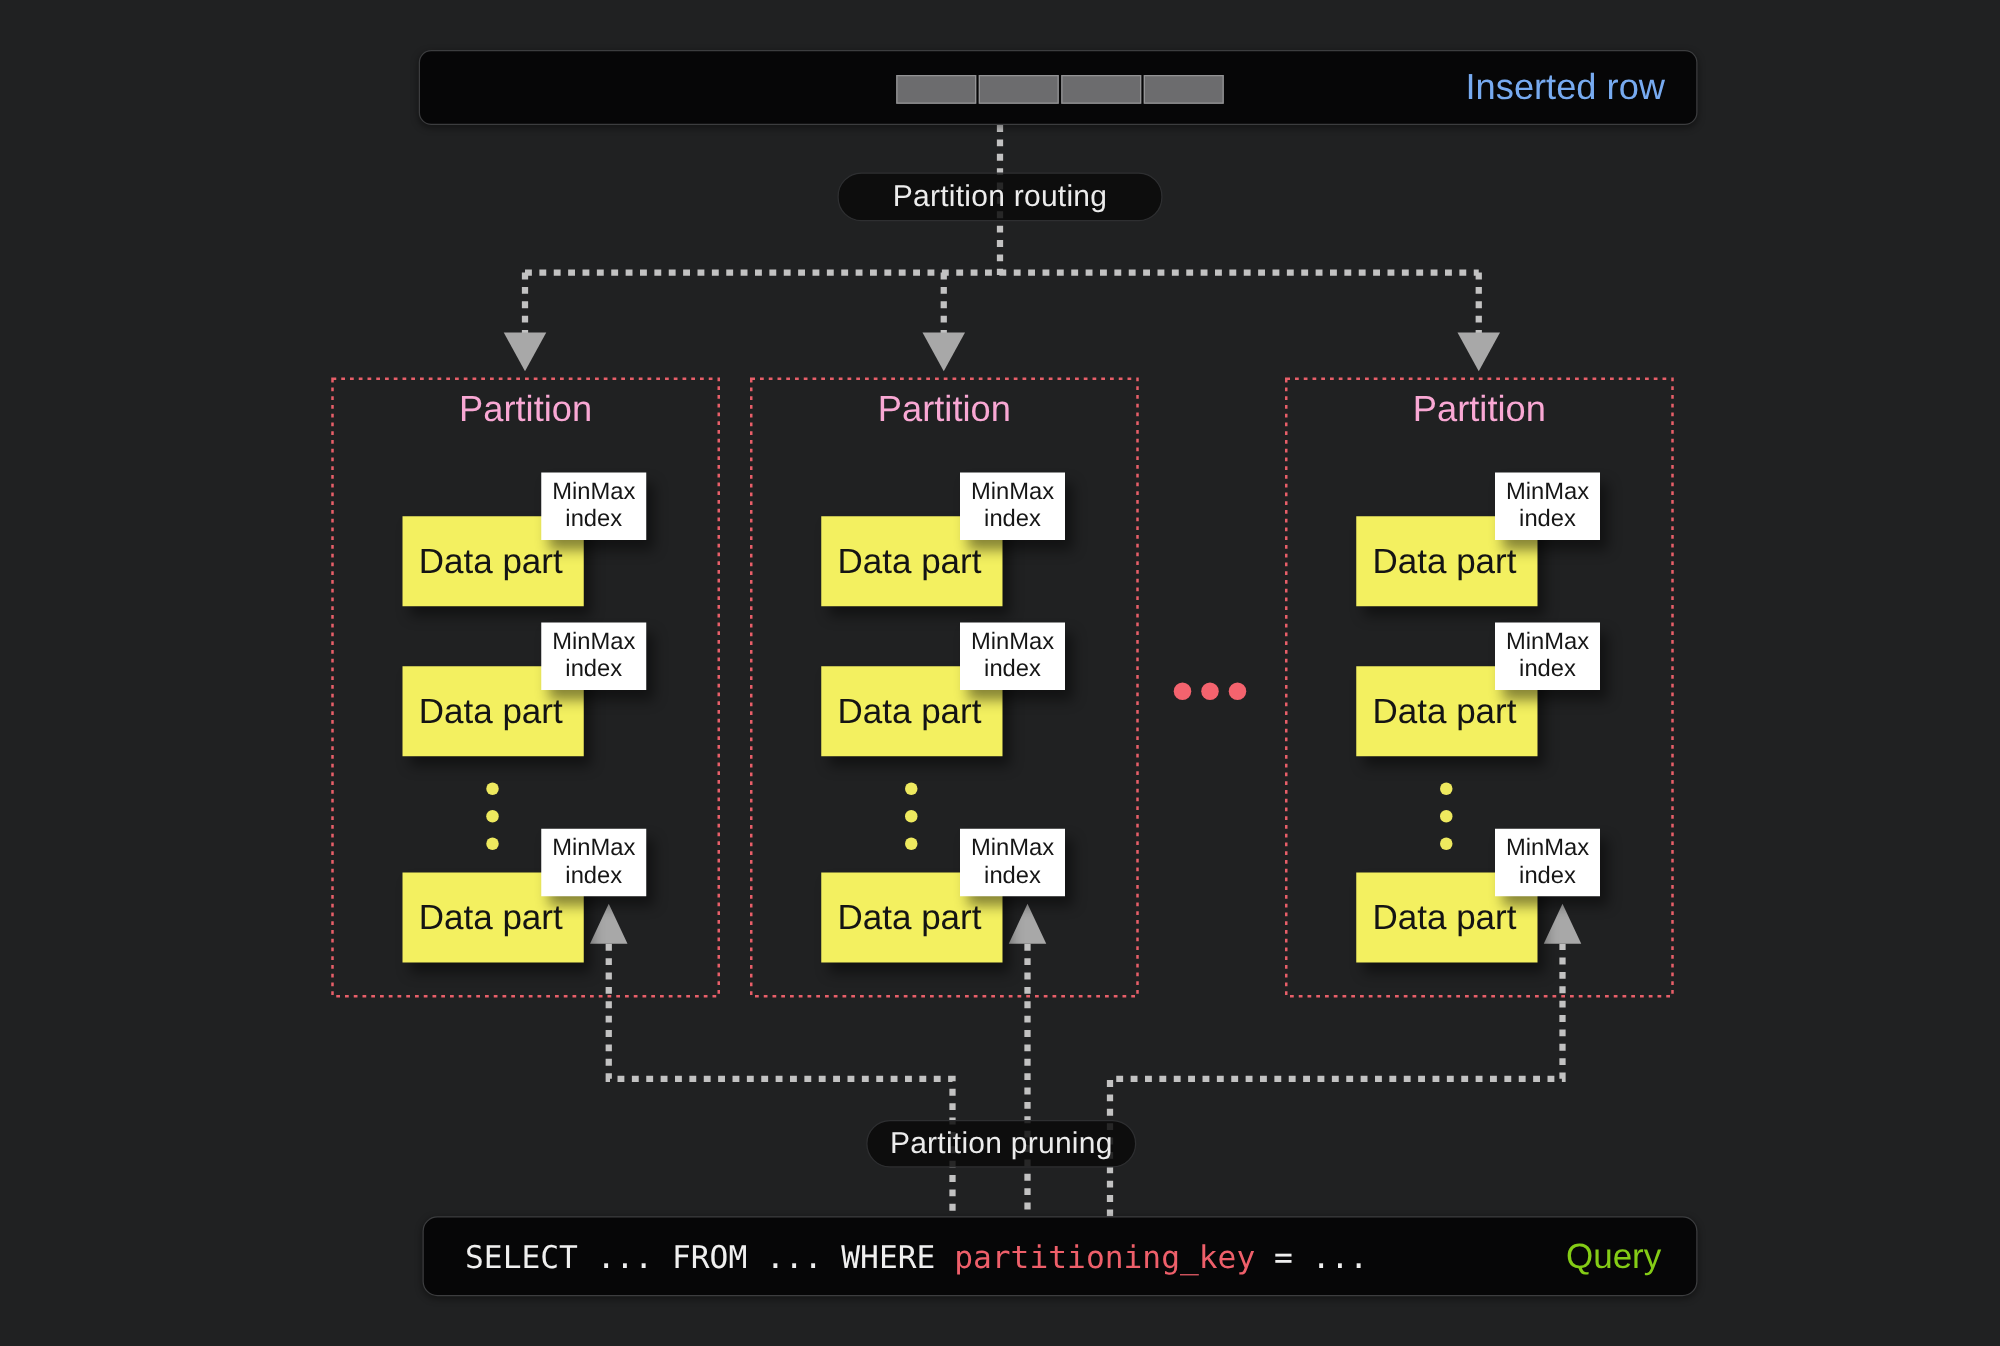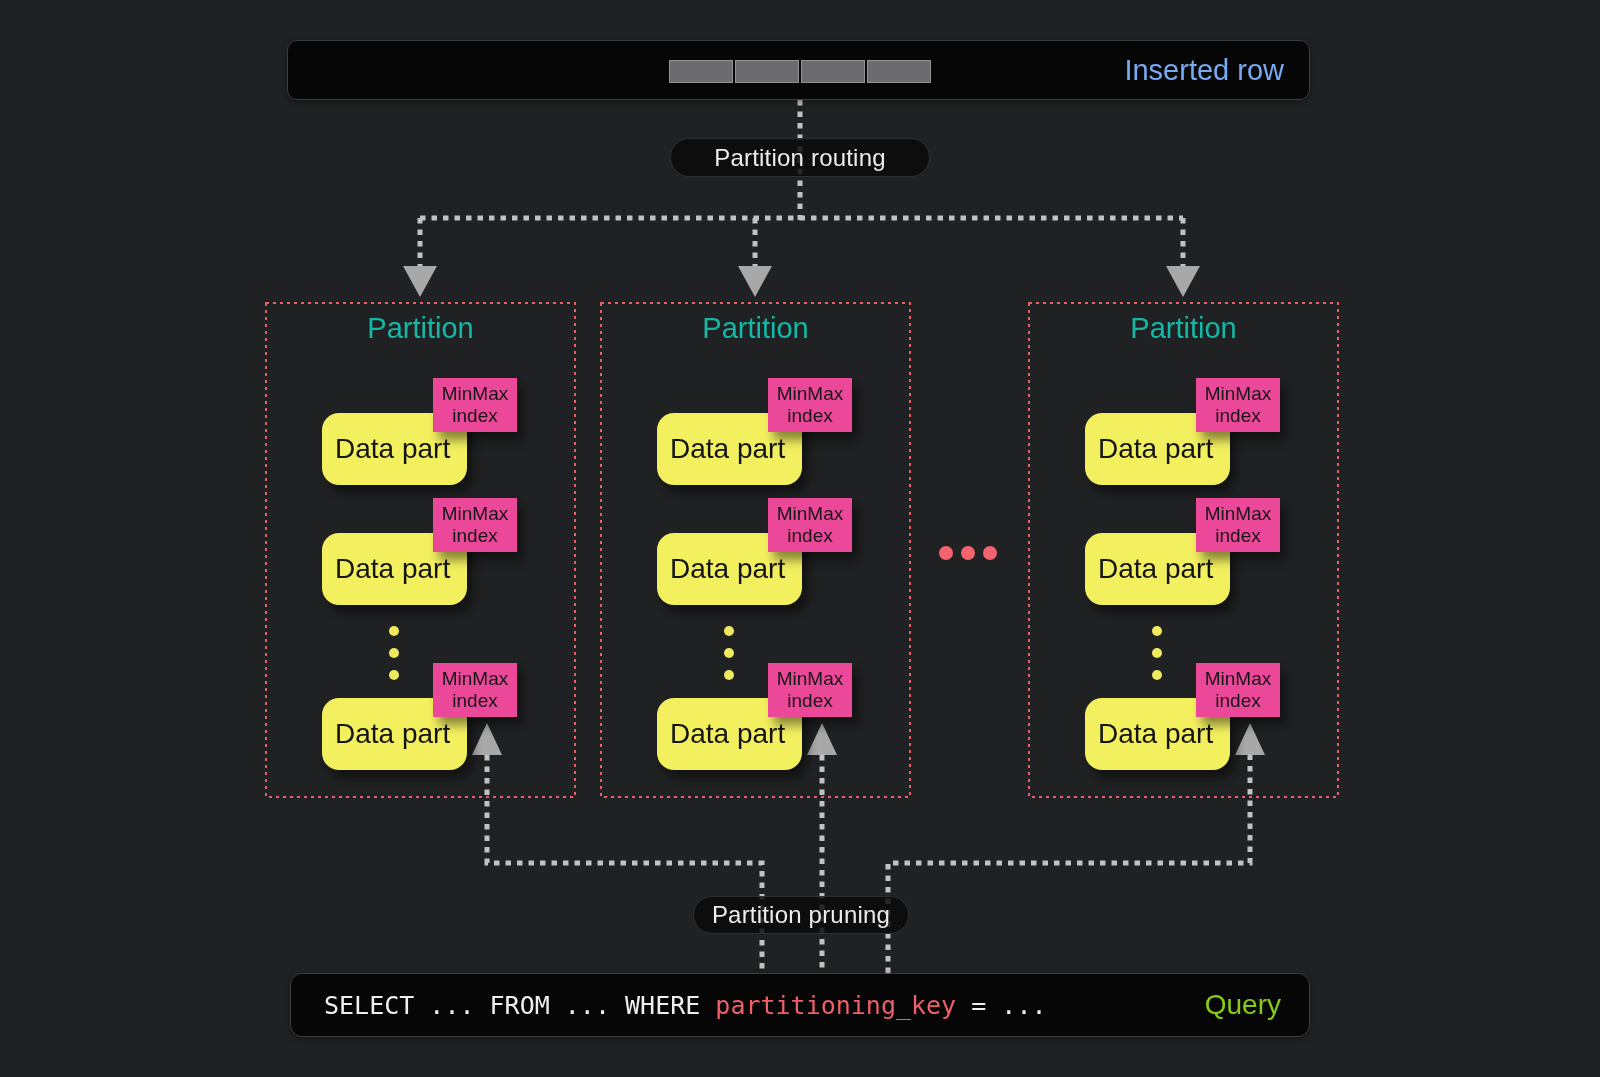--- a/index.html
+++ b/index.html
@@ -8,20 +8,21 @@
     background:#202122;
     font-family:"Liberation Sans",sans-serif;
   }
   
   #overlay{position:absolute;left:0;top:0;z-index:1;}
   
   .darkbox{
     position:absolute;background:#060607;border:1.5px solid #3c3d3f;
     border-radius:11px;box-sizing:border-box;z-index:2;
     box-shadow:0 2px 6px rgba(0,0,0,.4);
+    margin-left:48px;
   }
   .pill{
     position:absolute;background:rgba(9,9,10,.84);border:1px solid #2e2f31;
     border-radius:19px;box-sizing:border-box;z-index:2;
     display:flex;align-items:center;justify-content:center;
     color:#ececec;font-size:24px;letter-spacing:.2px;
   }
   
   #inserted-row-box{left:287px;top:40px;width:1023px;height:60px;}
   #row-cells{
@@ -37,32 +38,32 @@
     display:flex;align-items:center;
     color:#77aaf0;font-size:29px;
   }
   
   #routing-label{left:670px;top:138px;width:260px;height:39px;}
   #pruning-label{left:693px;top:896px;width:216px;height:38px;}
   
   .partition{position:absolute;top:303px;width:309px;height:495px;z-index:2;}
   .p-title{
     position:absolute;left:0;top:9px;width:100%;text-align:center;
-    color:#14b8a6;font-size:29px;
+    color:#f9a8d4;font-size:29px;
   }
   .part-group{position:absolute;left:56px;width:195px;height:107px;}
   .datapart{
     position:absolute;left:0;top:35px;width:145px;height:72px;
     background:#f3f060;color:#141414;font-size:28px;
     display:flex;align-items:center;padding-left:13px;box-sizing:border-box;
-    box-shadow:6px 8px 10px rgba(0,0,0,.45);z-index:1;border-radius:17px;
+    box-shadow:6px 8px 10px rgba(0,0,0,.45);z-index:1;
   }
   .minmax{
     position:absolute;left:111px;top:0;width:84px;height:54px;
-    background:#ec4899;color:#161616;font-size:19px;line-height:22px;
+    background:#ffffff;color:#161616;font-size:19px;line-height:22px;
     display:flex;align-items:center;justify-content:center;text-align:center;
     box-shadow:6px 8px 10px rgba(0,0,0,.45);z-index:2;
   }
   .g1{top:75px;} .g2{top:195px;} .g3{top:360px;}
   .vdot{
     position:absolute;left:123px;width:10px;height:10px;border-radius:50%;
     background:#eee95f;
   }
   .d1{top:323px;} .d2{top:345px;} .d3{top:367px;}
   

